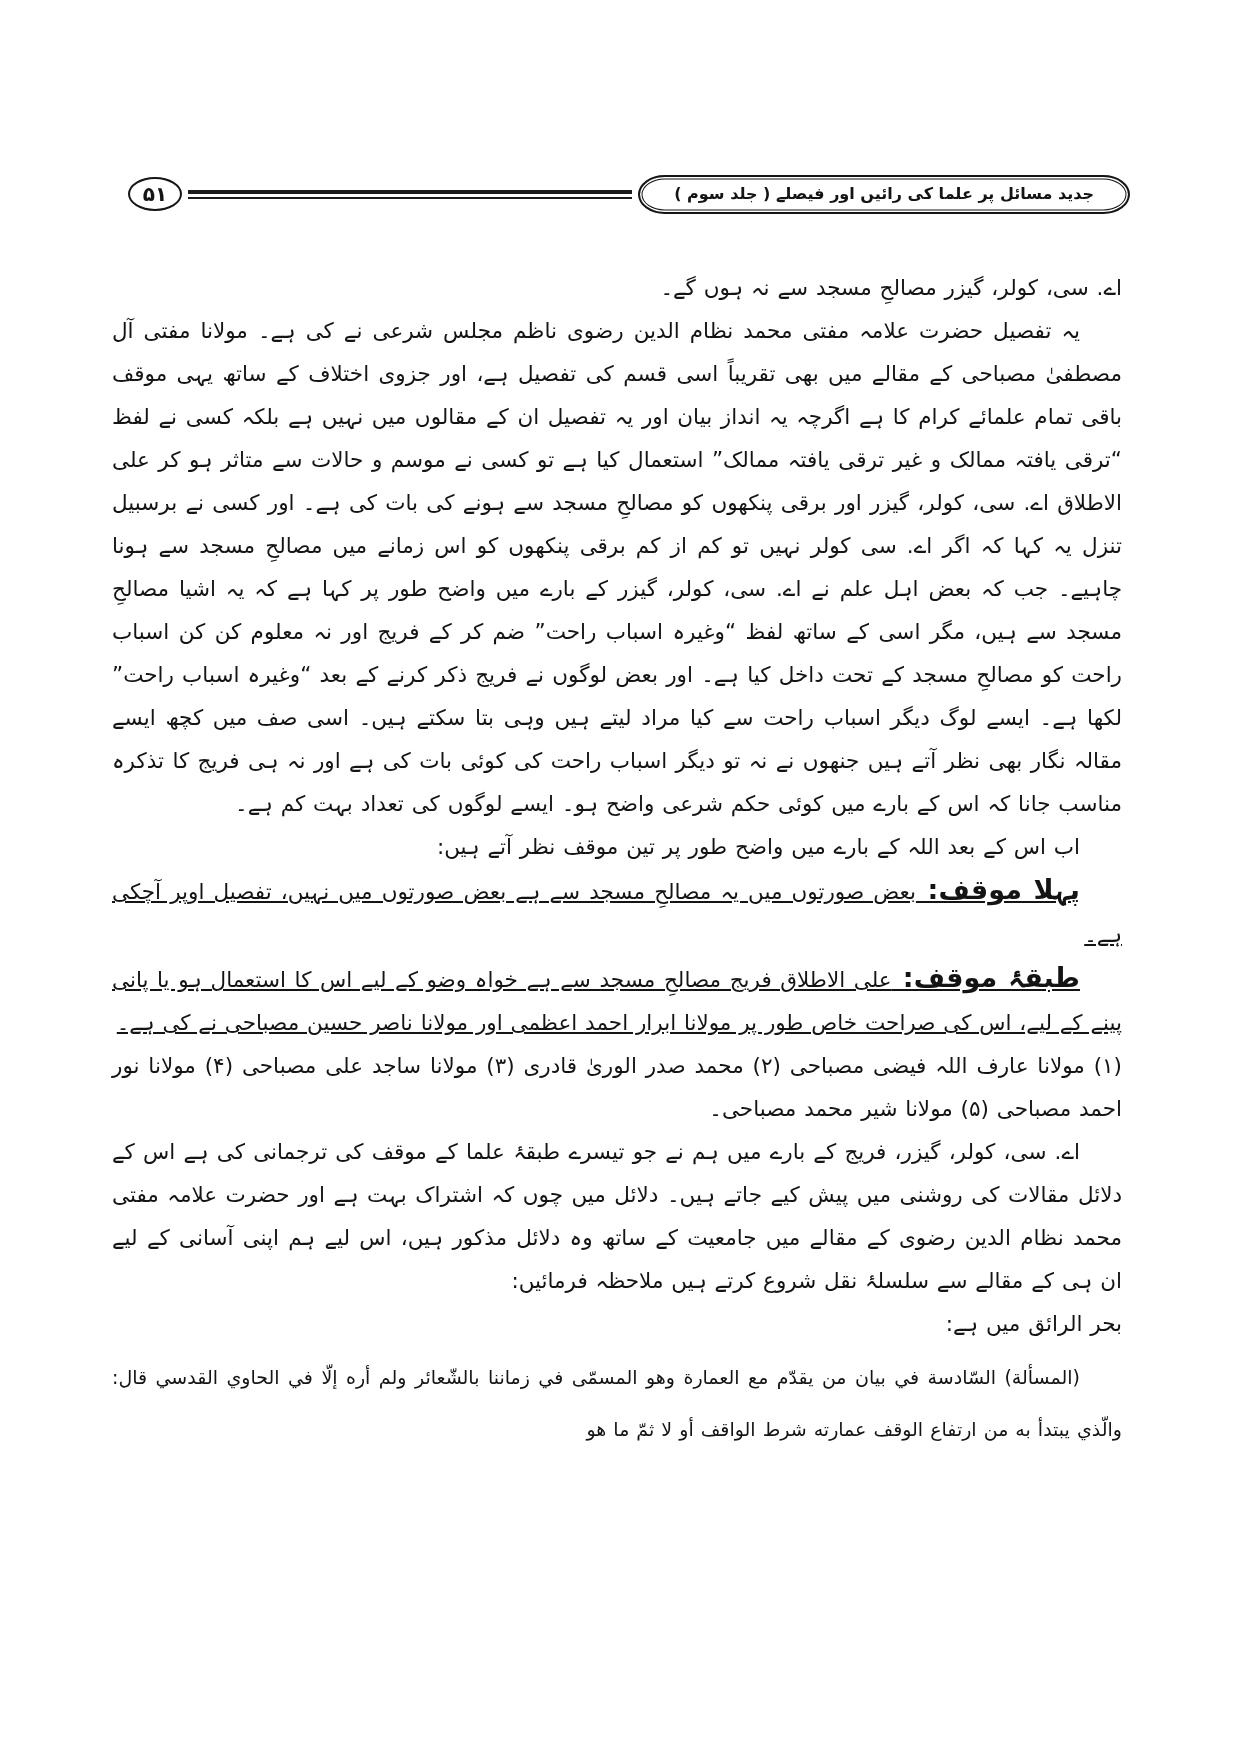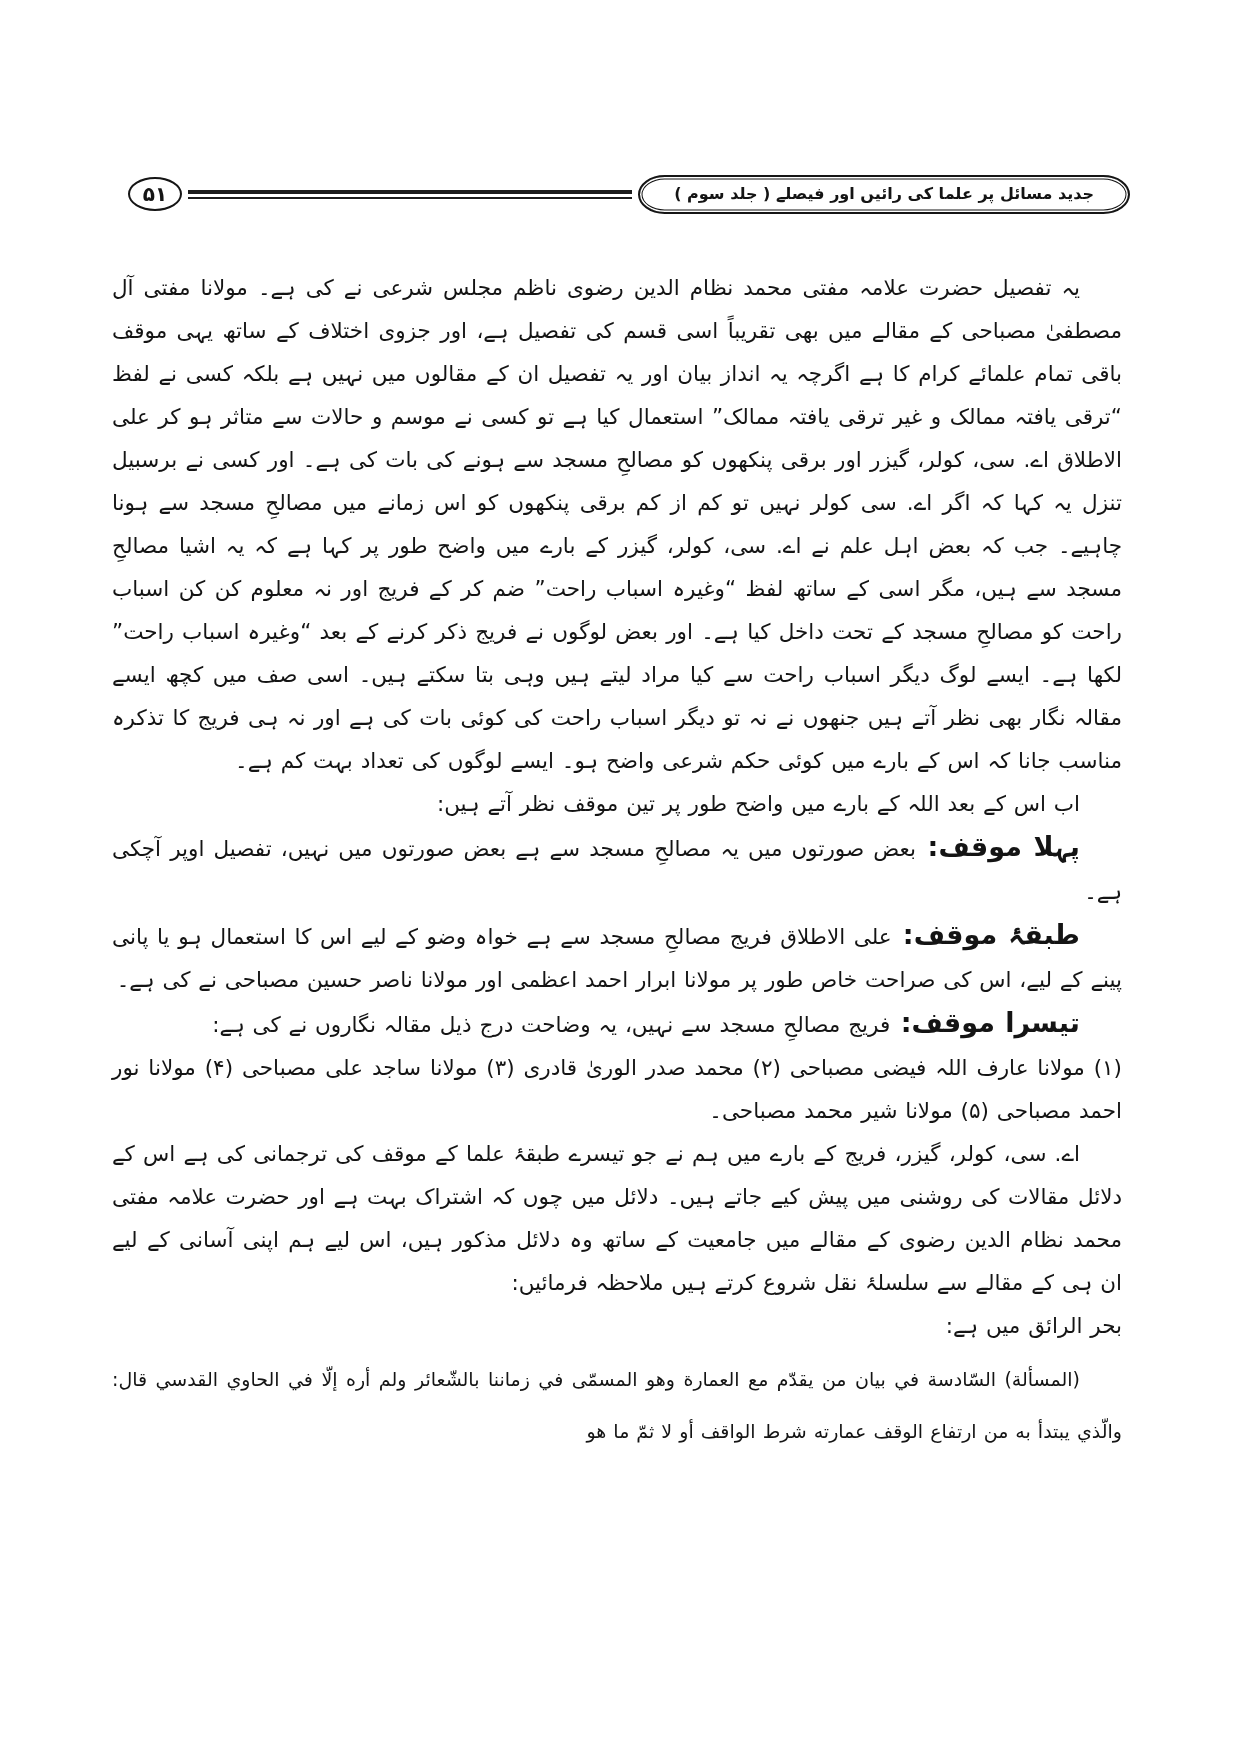--- a/index.html
+++ b/index.html
@@ -70,21 +70,21 @@
   }
   .para {
     direction: rtl;
     text-align: justify;
     font-size: 21.5px;
     line-height: 43px;
     margin: 0;
     word-spacing: 1px;
   }
   .para.indent { text-indent: 42px; }
-  .para.heading { text-indent: 42px; }
+  .para.heading { text-indent: 42px; text-decoration: underline; }
   .para .lead {
     font-weight: bold;
     font-size: 27px;
   }
   .para.arabic {
     font-size: 19px;
     line-height: 52px;
     text-indent: 42px;
     margin-top: 6px;
   }
@@ -99,25 +99,25 @@
       <span>۵۱</span>
     </div>
     <div class="header-rule"></div>
     <div class="title-cartouche">
       <span>جدید مسائل پر علما کی رائیں اور فیصلے ( جلد سوم )</span>
     </div>
   </header>
 
   <main class="content">
     <div>
+        <div class="para plain"><span>اے. سی، کولر، گیزر مصالحِ مسجد سے نہ ہوں گے۔</span></div>
         <div class="para indent"><span>یہ تفصیل حضرت علامہ مفتی محمد نظام الدین رضوی ناظم مجلس شرعی نے کی ہے۔ مولانا مفتی آل مصطفیٰ مصباحی کے مقالے میں بھی تقریباً اسی قسم کی تفصیل ہے، اور جزوی اختلاف کے ساتھ یہی موقف باقی تمام علمائے کرام کا ہے اگرچہ یہ انداز بیان اور یہ تفصیل ان کے مقالوں میں نہیں ہے بلکہ کسی نے لفظ “ترقی یافتہ ممالک و غیر ترقی یافتہ ممالک” استعمال کیا ہے تو کسی نے موسم و حالات سے متاثر ہو کر علی الاطلاق اے. سی، کولر، گیزر اور برقی پنکھوں کو مصالحِ مسجد سے ہونے کی بات کی ہے۔ اور کسی نے برسبیل تنزل یہ کہا کہ اگر اے. سی کولر نہیں تو کم از کم برقی پنکھوں کو اس زمانے میں مصالحِ مسجد سے ہونا چاہیے۔ جب کہ بعض اہل علم نے اے. سی، کولر، گیزر کے بارے میں واضح طور پر کہا ہے کہ یہ اشیا مصالحِ مسجد سے ہیں، مگر اسی کے ساتھ لفظ “وغیرہ اسباب راحت” ضم کر کے فریج اور نہ معلوم کن کن اسباب راحت کو مصالحِ مسجد کے تحت داخل کیا ہے۔ اور بعض لوگوں نے فریج ذکر کرنے کے بعد “وغیرہ اسباب راحت” لکھا ہے۔ ایسے لوگ دیگر اسباب راحت سے کیا مراد لیتے ہیں وہی بتا سکتے ہیں۔ اسی صف میں کچھ ایسے مقالہ نگار بھی نظر آتے ہیں جنھوں نے نہ تو دیگر اسباب راحت کی کوئی بات کی ہے اور نہ ہی فریج کا تذکرہ مناسب جانا کہ اس کے بارے میں کوئی حکم شرعی واضح ہو۔ ایسے لوگوں کی تعداد بہت کم ہے۔</span></div>
         <div class="para indent"><span>اب اس کے بعد اللہ کے بارے میں واضح طور پر تین موقف نظر آتے ہیں:</span></div>
         <div class="para heading"><span class="lead">پہلا موقف: </span><span>بعض صورتوں میں یہ مصالحِ مسجد سے ہے بعض صورتوں میں نہیں، تفصیل اوپر آچکی ہے۔</span></div>
         <div class="para heading"><span class="lead">طبقۂ موقف: </span><span>علی الاطلاق فریج مصالحِ مسجد سے ہے خواہ وضو کے لیے اس کا استعمال ہو یا پانی پینے کے لیے، اس کی صراحت خاص طور پر مولانا ابرار احمد اعظمی اور مولانا ناصر حسین مصباحی نے کی ہے۔</span></div>
-        <div class="para heading"><span class="lead">تیسرا موقف: </span><span>فریج مصالحِ مسجد سے نہیں، یہ وضاحت درج ذیل مقالہ نگاروں نے کی ہے:</span></div>
         <div class="para plain"><span>(۱) مولانا عارف اللہ فیضی مصباحی (۲) محمد صدر الوریٰ قادری (۳) مولانا ساجد علی مصباحی (۴) مولانا نور احمد مصباحی (۵) مولانا شیر محمد مصباحی۔</span></div>
         <div class="para indent"><span>اے. سی، کولر، گیزر، فریج کے بارے میں ہم نے جو تیسرے طبقۂ علما کے موقف کی ترجمانی کی ہے اس کے دلائل مقالات کی روشنی میں پیش کیے جاتے ہیں۔ دلائل میں چوں کہ اشتراک بہت ہے اور حضرت علامہ مفتی محمد نظام الدین رضوی کے مقالے میں جامعیت کے ساتھ وہ دلائل مذکور ہیں، اس لیے ہم اپنی آسانی کے لیے ان ہی کے مقالے سے سلسلۂ نقل شروع کرتے ہیں ملاحظہ فرمائیں:</span></div>
         <div class="para plain"><span>بحر الرائق میں ہے:</span></div>
         <div class="para arabic"><span>(المسألة) السّادسة في بيان من يقدّم مع العمارة وهو المسمّى في زماننا بالشّعائر ولم أره إلّا في الحاوي القدسي قال: والّذي يبتدأ به من ارتفاع الوقف عمارته شرط الواقف أو لا ثمّ ما هو</span></div>
       </div>
   </main>
 
 </div>
 
 </body></html>

